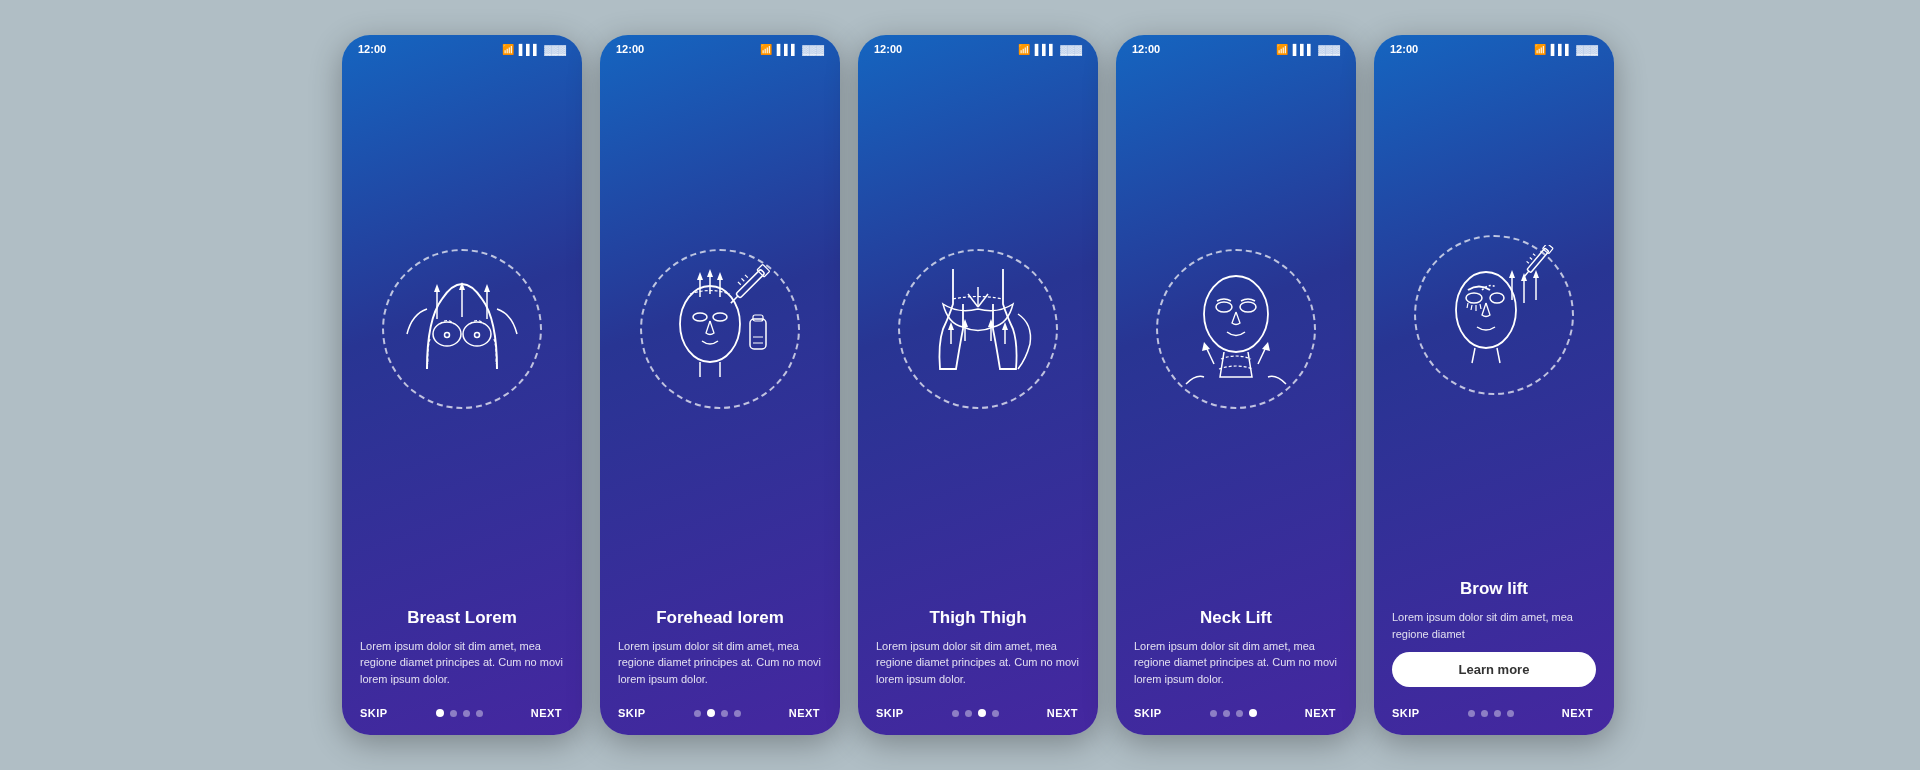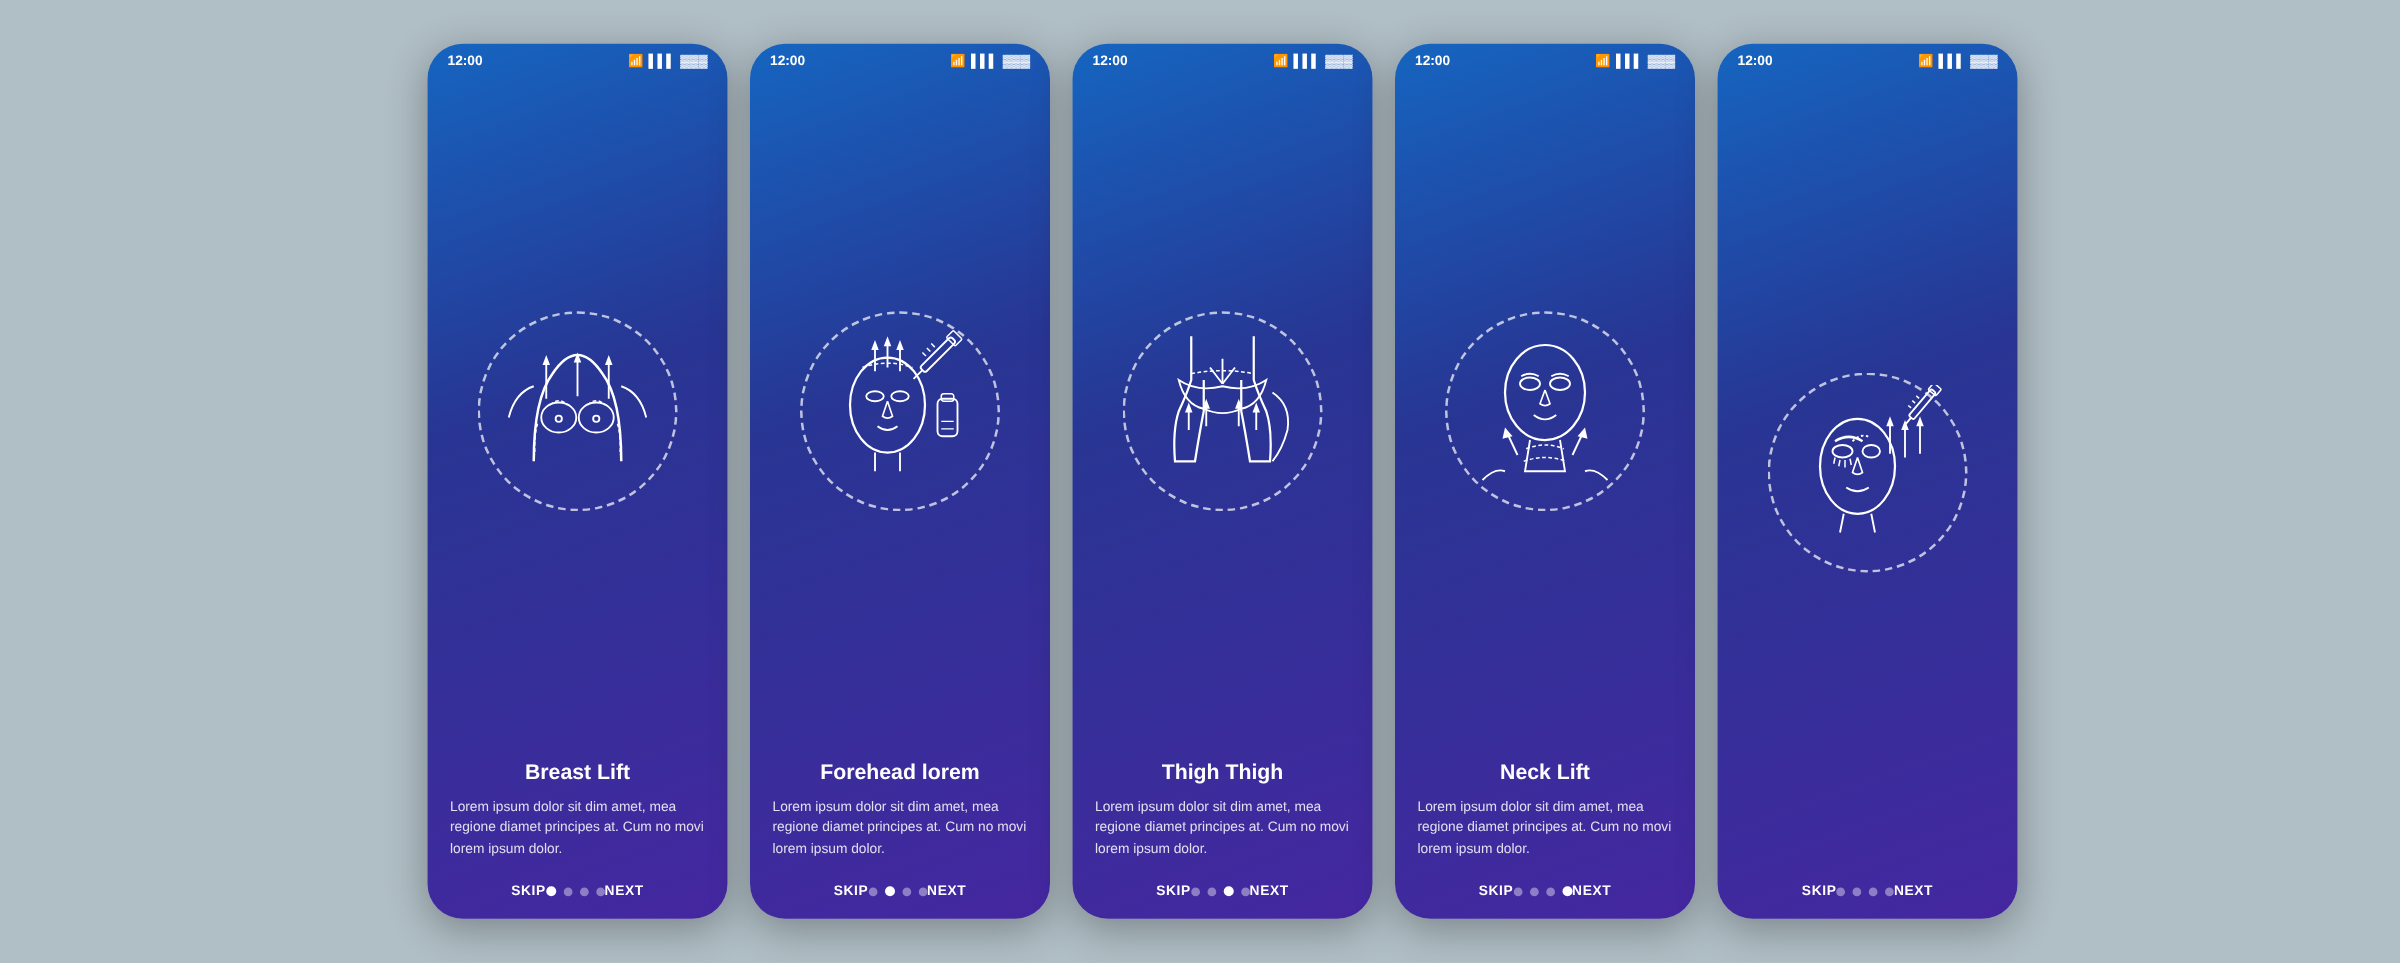--- a/index.html
+++ b/index.html
@@ -106,24 +106,25 @@
       font-weight: 600;
       color: #333;
       text-align: center;
       cursor: pointer;
       margin-bottom: 10px;
     }
     
     .bottom-nav {
       width: 100%;
       display: flex;
-      justify-content: center;
+      justify-content: flex-start;
       align-items: center;
       padding: 10px 18px 16px;
       flex-shrink: 0;
+      gap: 48px;
     }
     .nav-btn {
       font-size: 11px;
       font-weight: 700;
       color: white;
       letter-spacing: 0.5px;
       cursor: pointer;
     }
     .dots {
       display: flex;
@@ -183,21 +184,21 @@
 
           <path d="M38 80 Q35 90 36 105" stroke="white" stroke-width="1.2" fill="none" stroke-dasharray="3,2"></path>
           <path d="M102 80 Q105 90 104 105" stroke="white" stroke-width="1.2" fill="none" stroke-dasharray="3,2"></path>
 
           <path d="M35 50 Q20 55 15 75" stroke="white" stroke-width="1.5" fill="none"></path>
           <path d="M105 50 Q120 55 125 75" stroke="white" stroke-width="1.5" fill="none"></path>
         </svg>
       </div>
     </div>
     <div class="content">
-      <div class="screen-title">Breast Lift</div>
+      <div class="screen-title">Breast Lorem</div>
       <div class="screen-desc">Lorem ipsum dolor sit dim amet, mea regione diamet principes at. Cum no movi lorem ipsum dolor.</div>
     </div>
     <div class="bottom-nav">
       <span class="nav-btn">SKIP</span>
       <div class="dots">
         <div class="dot active"></div>
         <div class="dot"></div>
         <div class="dot"></div>
         <div class="dot"></div>
       </div>
@@ -424,20 +425,25 @@
             <line x1="0" y1="8" x2="0" y2="16" stroke="white" stroke-width="1.5"></line>
             <line x1="-5" y1="-8" x2="-8" y2="-8" stroke="white" stroke-width="1.2"></line>
             <line x1="-5" y1="-3" x2="-8" y2="-3" stroke="white" stroke-width="1.2"></line>
             <line x1="-5" y1="2" x2="-8" y2="2" stroke="white" stroke-width="1.2"></line>
           </g>
 
           <path d="M51 103 L48 118 M73 103 L76 118" stroke="white" stroke-width="1.5"></path>
         </svg>
       </div>
     </div>
+    <div class="content">
+      <div class="screen-title">Brow lift</div>
+      <div class="screen-desc">Lorem ipsum dolor sit dim amet, mea regione diamet</div>
+      <button class="learn-more-btn">Learn more</button>
+    </div>
     <div class="bottom-nav">
       <span class="nav-btn">SKIP</span>
       <div class="dots">
         <div class="dot"></div>
         <div class="dot"></div>
         <div class="dot"></div>
         <div class="dot"></div>
       </div>
       <span class="nav-btn">NEXT</span>
     </div>

